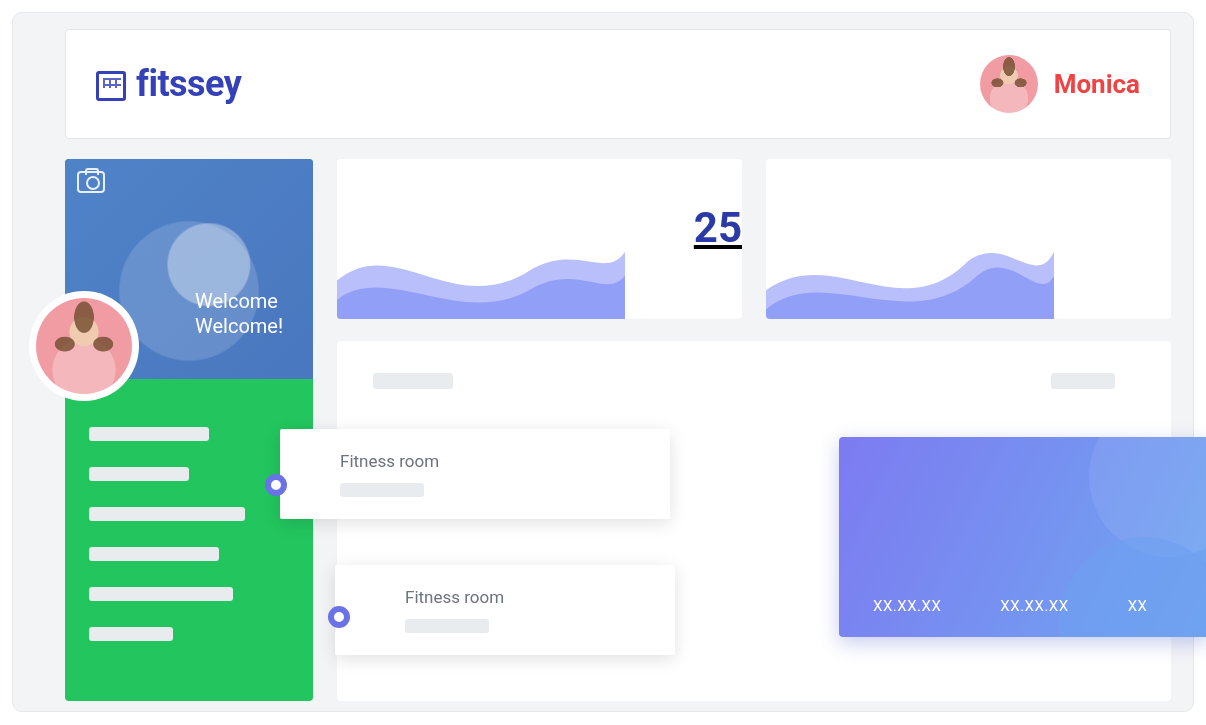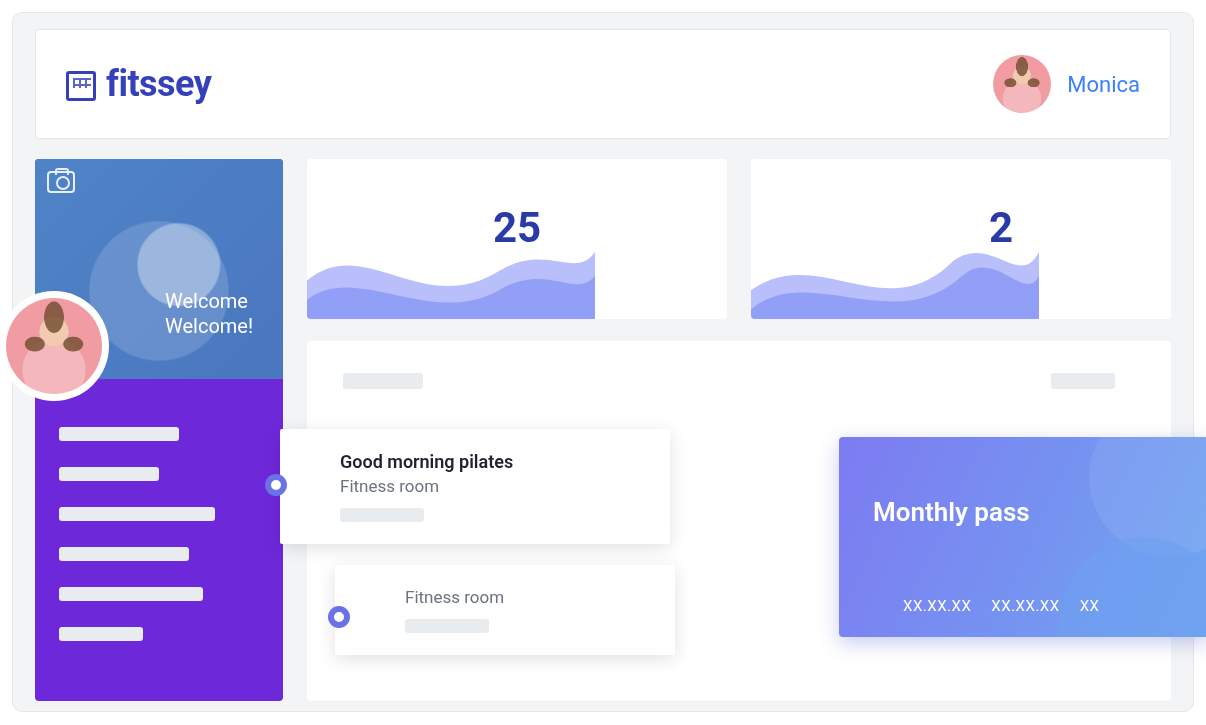--- a/index.html
+++ b/index.html
@@ -16,20 +16,21 @@
     position: relative;
   }
   .app-frame {
     margin: 12px;
     border: 1px solid #e5e7eb;
     border-radius: 10px;
     background: #f3f4f6;
     height: 700px;
     position: relative;
     overflow: visible;
+    padding-left: 30px;
   }
   
   .header {
     background: #fff;
     border: 1px solid #e5e7eb;
     border-radius: 4px;
     margin: 16px 22px 0 22px;
     height: 110px;
     display: flex;
     align-items: center;
@@ -84,34 +85,34 @@
     content:"";
     position:absolute;
     inset:0;
     background:
       radial-gradient(ellipse at 50% 20%, #7a5236 0 14%, transparent 15%),
       radial-gradient(ellipse at 30% 48%, #7a5236 0 10%, transparent 11%),
       radial-gradient(ellipse at 70% 48%, #7a5236 0 10%, transparent 11%);
     opacity:.85;
   }
   .user-name {
-    font-size: 22px;
-    font-weight: 400;
-    color: #3b82f6;
+    font-size: 26px;
+    font-weight: 700;
+    color: #ef4444;
   }
 
   
   .main {
     display: flex;
     gap: 24px;
     padding: 20px 22px 0 22px;
   }
   .sidebar {
     width: 248px;
-    background: #6d28d9;
+    background: #22c55e;
     border-radius: 4px;
     position: relative;
     min-height: 540px;
   }
   .sidebar-hero {
     height: 220px;
     background: linear-gradient(135deg, #4f83c8, #4a77bf);
     border-radius: 4px 4px 0 0;
     position: relative;
     overflow: hidden;
@@ -208,21 +209,22 @@
   }
   .stat-card {
     flex: 1;
     height: 160px;
     background: #fff;
     border-radius: 4px;
     position: relative;
     overflow: hidden;
     display: flex;
     align-items: center;
-    justify-content: center;
+    justify-content: flex-end;
+    text-decoration: underline;
   }
   .stat-number {
     font-size: 42px;
     font-weight: 700;
     color: #2a3aa6;
     position: relative;
     top: -12px;
   }
   .wave {
     position: absolute;
@@ -322,25 +324,24 @@
   .pass-title {
     font-size: 26px;
     font-weight: 600;
   }
   .pass-dates {
     position: absolute;
     bottom: 22px;
     left: 34px;
     right: 26px;
     display: flex;
-    gap: 20px;
+    gap: 59px;
     font-size: 15px;
     letter-spacing: 0.5px;
     z-index:1;
-    margin-left:30px;
   }
 </style>
 </head>
 <body>
 
 <div class="app-frame">
 
   <div class="header">
     <div class="logo">
       <div class="logo-mark"></div>
@@ -395,34 +396,32 @@
       </div>
 
       <div class="content-card">
         <div class="section-ph"></div>
         <div class="section-ph right"></div>
       </div>
     </div>
   </div>
 
   <div class="class-card class-card-1">
-    <div class="title">Good morning pilates</div>
     <div class="room">Fitness room</div>
     <div class="mini-ph"></div>
   </div>
   <div class="bullet bullet-1"></div>
 
   <div class="class-card class-card-2">
     <div class="room">Fitness room</div>
     <div class="mini-ph"></div>
   </div>
   <div class="bullet bullet-2"></div>
 
   <div class="pass-card">
-    <div class="pass-title">Monthly pass</div>
     <div class="pass-dates">
       <span>XX.XX.XX</span>
       <span>XX.XX.XX</span>
       <span>XX</span>
     </div>
   </div>
 
 </div>
 
 </body></html>

